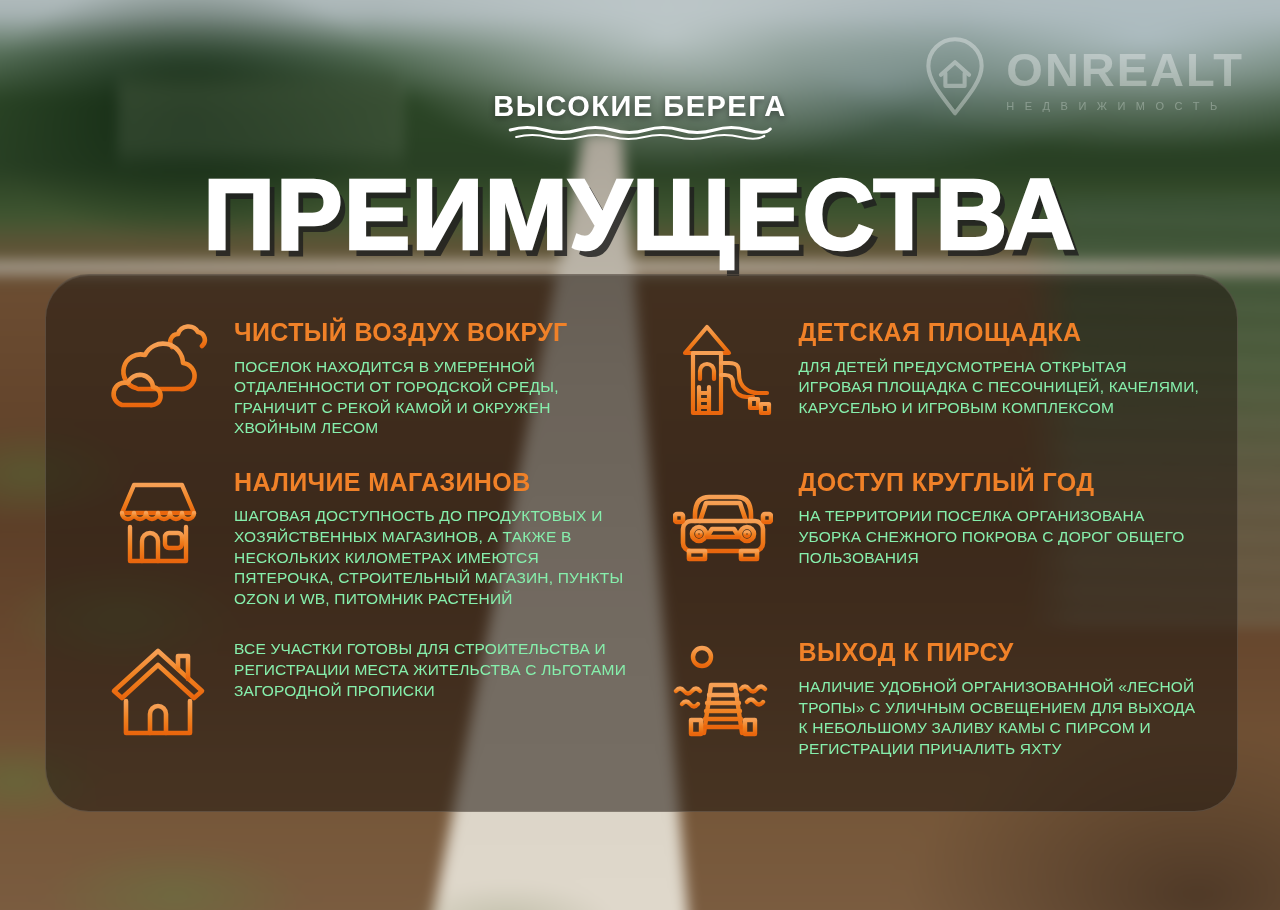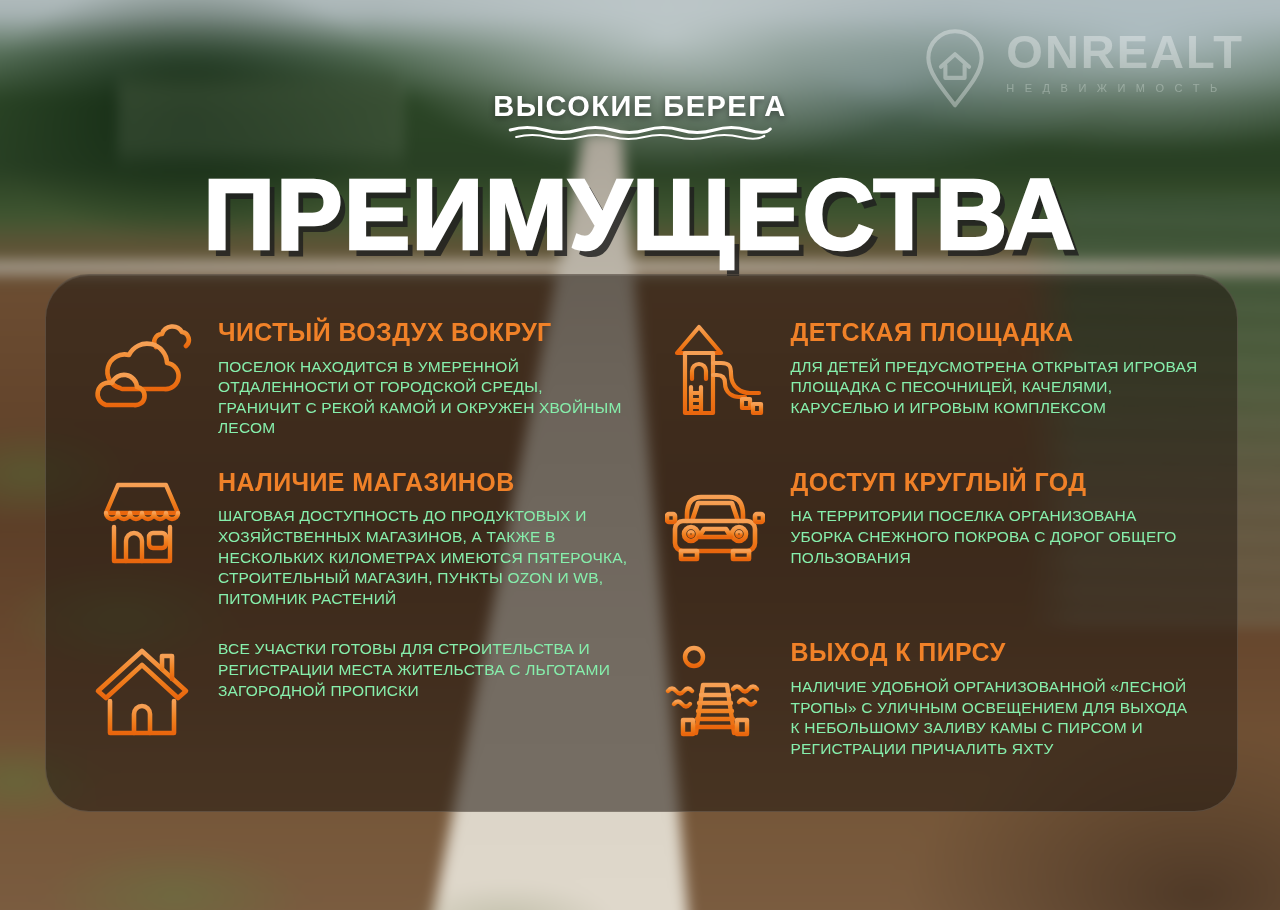--- a/index.html
+++ b/index.html
@@ -35,21 +35,21 @@
   .road{position:absolute;inset:0;
     clip-path:polygon(45.8% 16.5%, 48.6% 16.5%, 53.8% 101%, 34% 101%);
     background:linear-gradient(180deg,#aaa498 16%,#c6bfb2 42%,#d8d1c4 72%,#e0d9cc 100%);}
   .green-patches{position:absolute;inset:0;background:
     radial-gradient(150px 70px at 4% 52%, rgba(80,110,55,.45), transparent 70%),
     radial-gradient(170px 80px at 11% 67%, rgba(85,115,60,.4), transparent 70%),
     radial-gradient(130px 60px at 3% 84%, rgba(90,120,60,.45), transparent 70%),
     radial-gradient(190px 75px at 15% 96%, rgba(95,125,65,.4), transparent 70%),
     radial-gradient(160px 60px at 40% 99%, rgba(120,130,90,.3), transparent 70%);}
   
-  .watermark{position:absolute;top:28px;right:36px;display:flex;
+  .watermark{position:absolute;top:36px;right:36px;display:flex;align-items:center;
     gap:14px;opacity:.34;color:#fff;z-index:3;}
   .wm-text{display:flex;flex-direction:column;align-items:flex-start;}
   .wm-name{font-size:47px;font-weight:bold;letter-spacing:2px;line-height:1;}
   .wm-sub{font-size:11px;letter-spacing:10.5px;margin-top:7px;color:#dfe9e2;}
   
   .logo{position:absolute;top:90px;left:50%;transform:translateX(-50%);
     text-align:center;color:#fff;z-index:3;}
   .logo-text{font-size:29px;font-weight:bold;letter-spacing:1.5px;white-space:nowrap;
     text-shadow:0 2px 6px rgba(0,0,0,.45);}
   .logo-waves{margin-top:1px;}
@@ -57,21 +57,21 @@
     font-size:100px;font-weight:bold;letter-spacing:1px;color:#fff;line-height:1;
     -webkit-text-stroke:2.5px #fff;
     text-shadow:6px 7px 0 rgba(30,30,30,.82);}
   
   .panel{position:absolute;left:45px;top:274px;width:1193px;height:538px;z-index:2;
     border-radius:44px;background:rgba(33,24,16,.55);
     border:1px solid rgba(190,180,170,.22);
     box-shadow:inset 0 1px 0 rgba(255,255,255,.07);
     box-sizing:border-box;}
   .grid{display:grid;grid-template-columns:1fr 1fr;column-gap:34px;row-gap:30px;
-    padding:44px 36px 36px 44px;align-items:start;}
+    padding:44px 36px 36px 60px;align-items:start;}
   .item{display:flex;gap:24px;}
   .icon-box{flex:0 0 104px;display:flex;justify-content:center;margin-top:2px;}
   .item-title{margin:0 0 10px;color:var(--accent,#F08128);font-size:25px;
     font-weight:bold;letter-spacing:.4px;line-height:1.1;}
   .item-desc{margin:0;color:#86efac;font-size:15.5px;line-height:1.33;
     letter-spacing:.2px;max-width:452px;}
   .col-right .item-desc{max-width:440px;}
   svg.adv{width:100px;height:100px;}
   svg.adv *{vector-effect:non-scaling-stroke;}
 </style>

